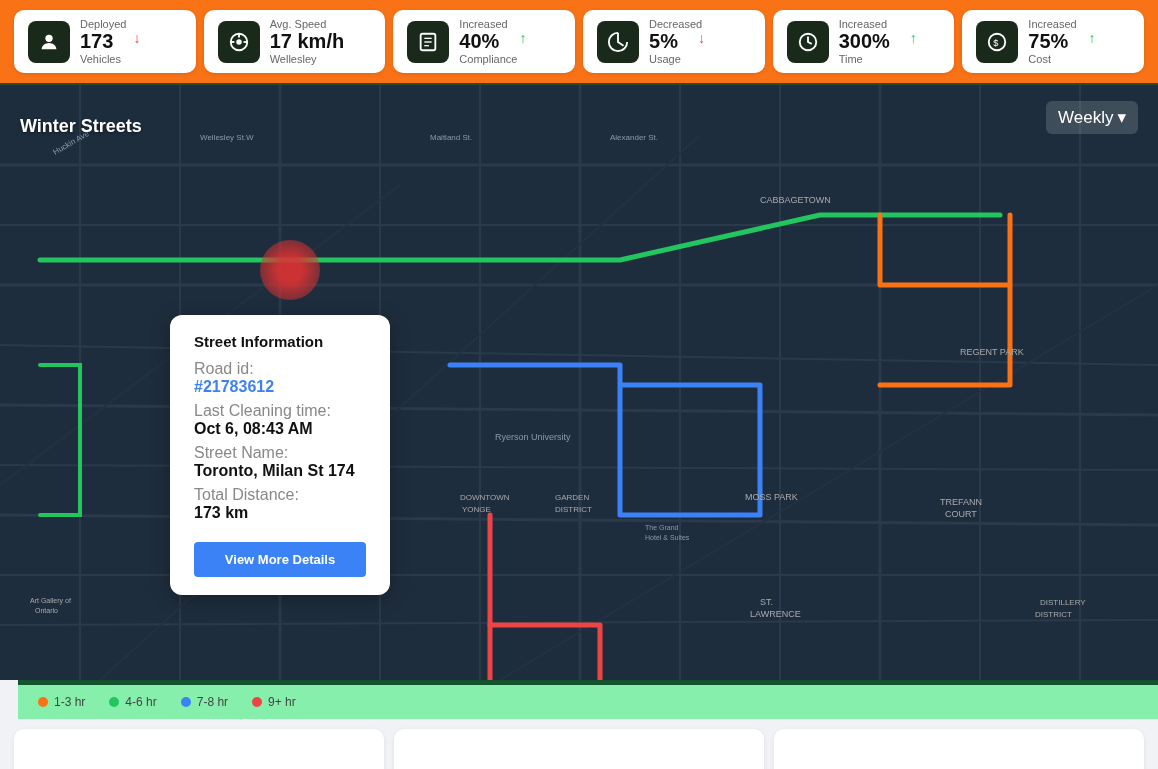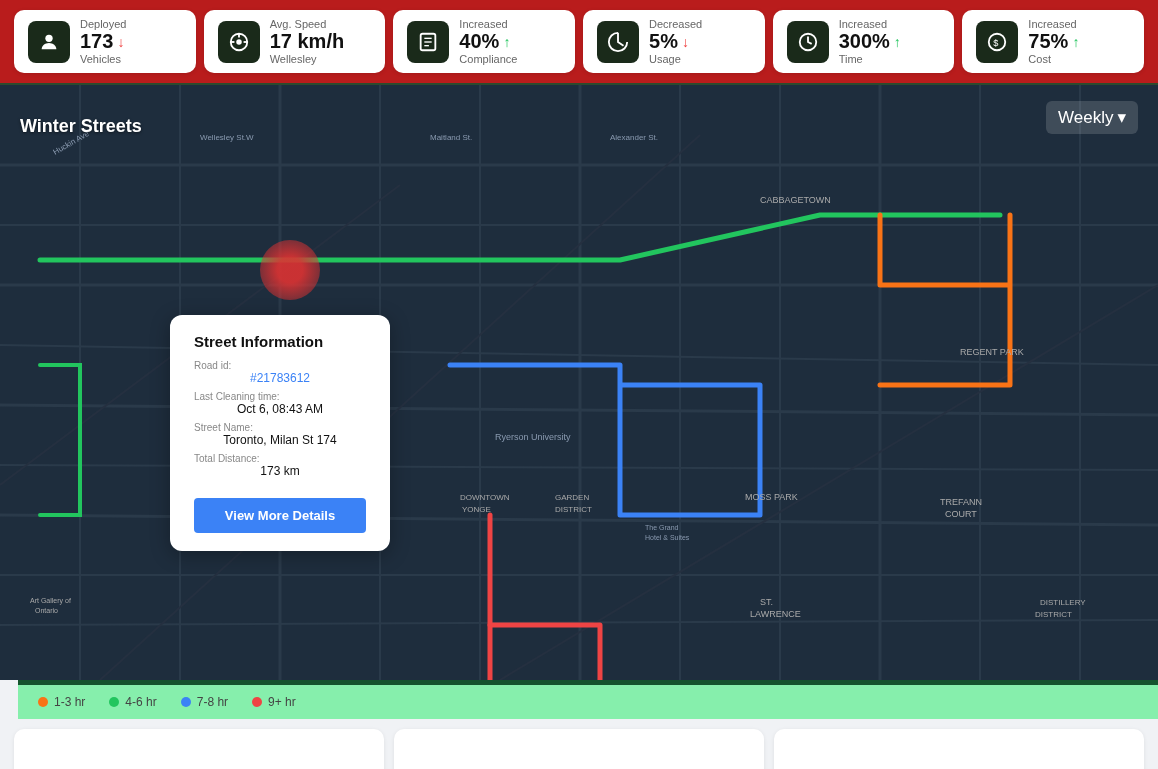--- a/index.html
+++ b/index.html
@@ -9,21 +9,21 @@
       width: 1158px;
       min-height: 769px;
       overflow-x: hidden;
     }
 
     
     .stats-bar {
       display: flex;
       gap: 8px;
       padding: 10px 14px;
-      background: #b91c1c;
+      background: #f97316;
       border-bottom: 2px solid #2d4a2d;
     }
 
     .stat-card {
       background: #fff;
       border-radius: 10px;
       padding: 8px 14px;
       display: flex;
       align-items: center;
       gap: 10px;
@@ -54,22 +54,21 @@
       font-size: 11px;
       color: #666;
       font-weight: 500;
     }
 
     .stat-value {
       font-size: 20px;
       font-weight: 700;
       color: #111;
       display: flex;
-      align-items: center;
-      gap: 4px;
+      gap: 20px;
     }
 
     .arrow-up {
       color: #22c55e;
       font-size: 14px;
     }
 
     .arrow-down {
       color: #ef4444;
       font-size: 14px;
@@ -145,29 +144,28 @@
       font-weight: 700;
       color: #111;
       margin-bottom: 10px;
     }
 
     .popup-field {
       margin-bottom: 6px;
     }
 
     .popup-field-label {
-      font-size: 10px;
+      font-size: 16px;
       color: #888;
     }
 
     .popup-field-value {
-      font-size: 12px;
-      font-weight: 400;
+      font-size: 16px;
+      font-weight: 700;
       color: #111;
-      text-align: center;
     }
 
     .popup-field-value.link {
       color: #3b82f6;
     }
 
     .popup-btn {
       width: 100%;
       margin-top: 14px;
       background: #3b82f6;

